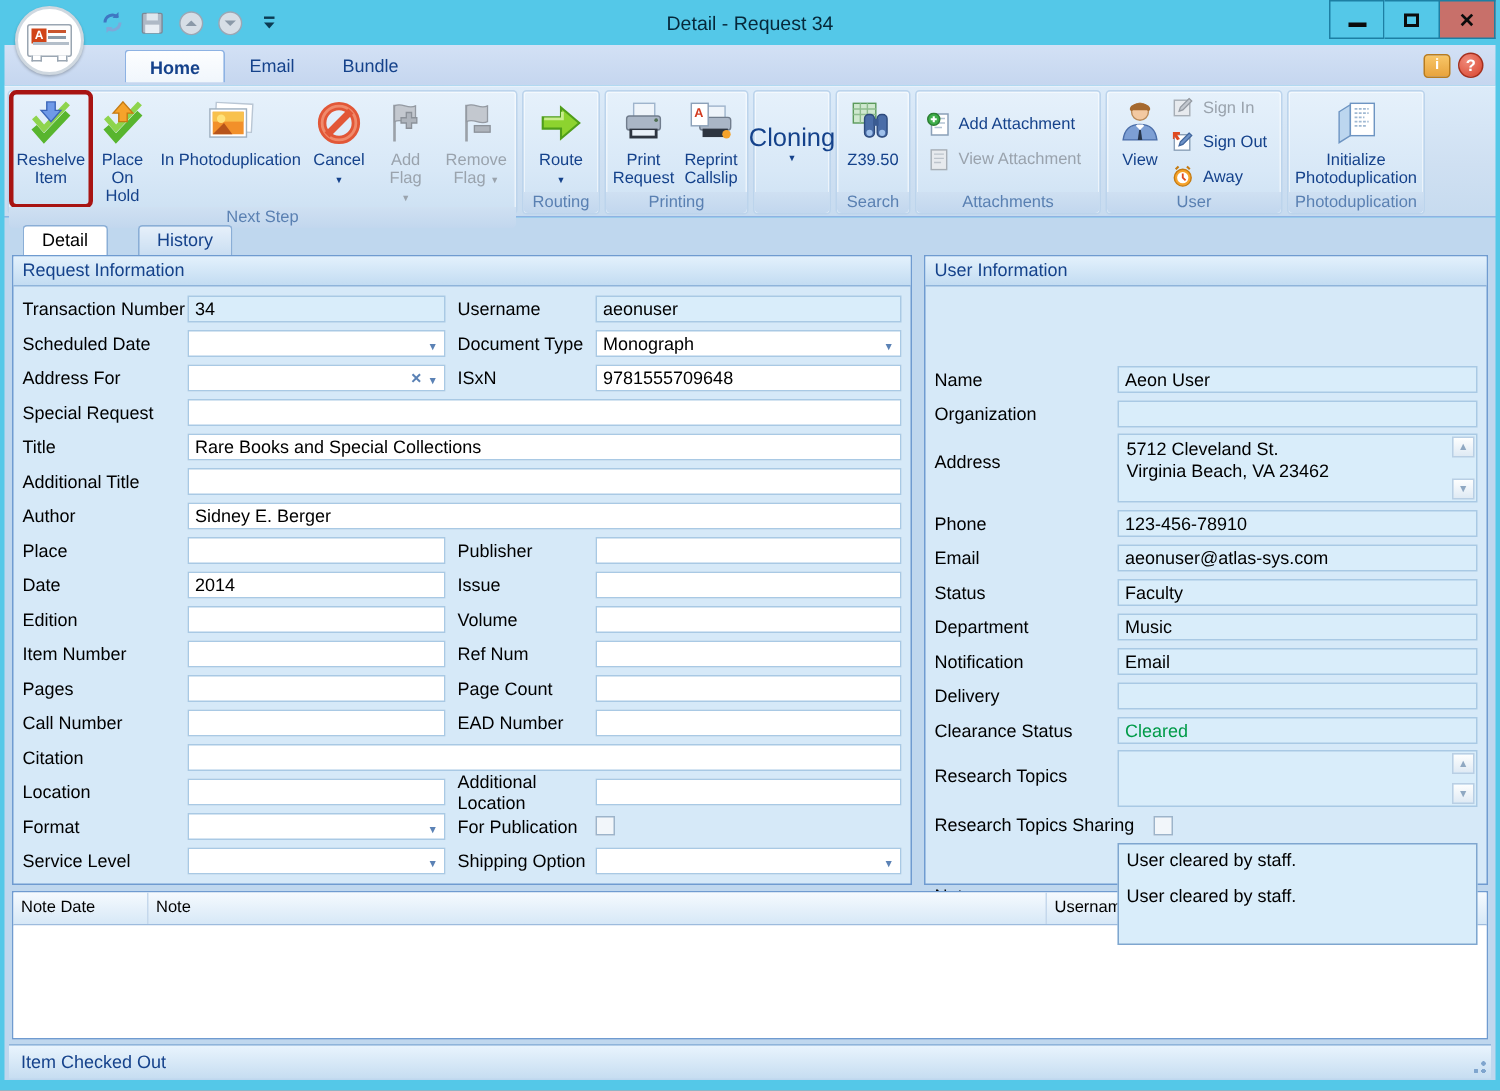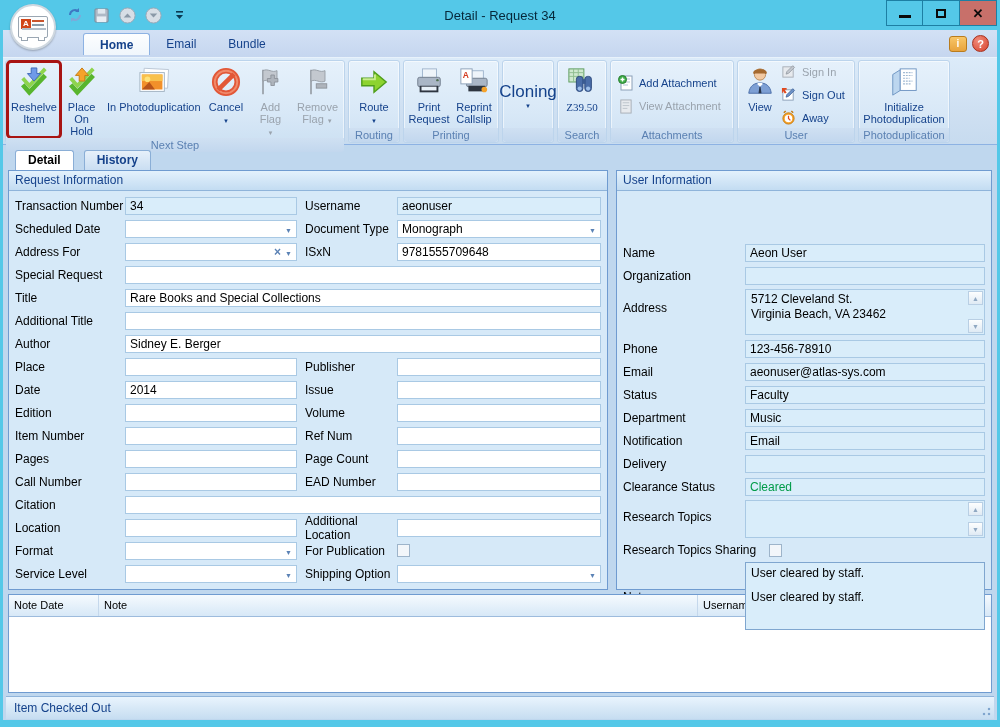--- a/index.html
+++ b/index.html
@@ -68,21 +68,21 @@
   .dd-block::before, .dd-inline::before { content:"▼"; font-size:6px; color:currentColor; }
   .dd-inline { margin-left:3px; }
   .hl-red { outline:3px solid #A81412; outline-offset:-1px; }
   .smallbtns { display:flex; flex-direction:column; justify-content:center; gap:7px; padding:0 4px; }
   .smallbtn { display:flex; align-items:center; gap:5px; font-size:11px; color:#15428B; }
   .smallbtn.disabled { color:#9aa3ad; }
   .smallbtn .sicon { width:17px; height:16px; display:flex; align-items:center; justify-content:center; }
 
   
   .content { height:575px; margin:0 3px; background:#bfd7ee; display:flex; flex-direction:column; }
-  .doctabs { height:25px; padding:5px 0 0 12px; display:flex; gap:10px;font-weight:bold; }
+  .doctabs { height:25px; padding:5px 0 0 12px; display:flex; gap:20px; }
   .doctab { font-size:12px; padding:2px 12px 3px; color:#15428B; background:linear-gradient(#e6f0fa,#cadef2);
             border:1px solid #8aaed6; border-bottom:none; border-radius:3px 3px 0 0; }
   .doctab.active { background:#fff; color:#000; position:relative; z-index:2; font-size:12px; }
   .panels { height:420px; padding:0 5px; display:flex; gap:8px; }
   .panel { border:1px solid #6f9bd0; background:#d6e9f8; display:flex; flex-direction:column; }
   .panel.request { width:600px; }
   .panel.user { flex:1;gap:47px; }
   .panel-header { height:20px; background:linear-gradient(#e3f1fc,#c3dcf2); border-bottom:1px solid #8fb4da;
                   color:#15428B; font-size:12px; line-height:19px; padding-left:6px; }
   .panel-body { flex:1; padding:3px 6px 2px; display:flex; flex-direction:column; }
@@ -332,21 +332,21 @@
       <div class="rgroup-body" style="justify-content:center; align-items:center;">
         <div class="bigbtn" style="width:48px; justify-content:center;">
           <span class="lbl" style="font-size:17px;">Cloning</span>
           <span class="dd-block"></span>
         </div>
       </div>
       <div class="rgroup-caption"></div>
     </div>
 
     <div class="rgroup" style="width:50px;">
-      <div class="rgroup-body" style="justify-content:flex-start;font-family:Liberation Serif, serif;">
+      <div class="rgroup-body" style="justify-content:flex-start;">
         <div class="bigbtn" style="width:46px;">
           <span class="icon">
             <svg width="30" height="30" viewBox="0 0 32 32">
               <rect x="2" y="2" width="16" height="14" fill="#cfe8cf" stroke="#5b9a5b"></rect>
               <path d="M2 6h16M2 10h16M7 2v14M12 2v14" stroke="#8fbd8f" stroke-width="1"></path>
               <rect x="10" y="10" width="7" height="16" rx="3" fill="#4a6da8" stroke="#2d4a7c"></rect>
               <rect x="19" y="10" width="7" height="16" rx="3" fill="#4a6da8" stroke="#2d4a7c"></rect>
               <rect x="16" y="13" width="4" height="5" fill="#3a5b92"></rect>
               <circle cx="13.5" cy="23" r="2.2" fill="#9fc0ea"></circle>
               <circle cx="22.5" cy="23" r="2.2" fill="#9fc0ea"></circle>

